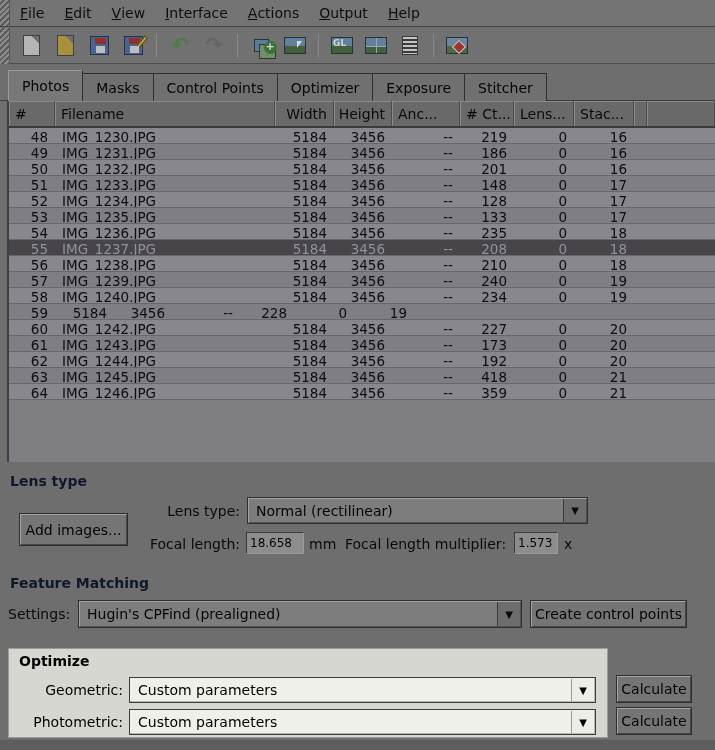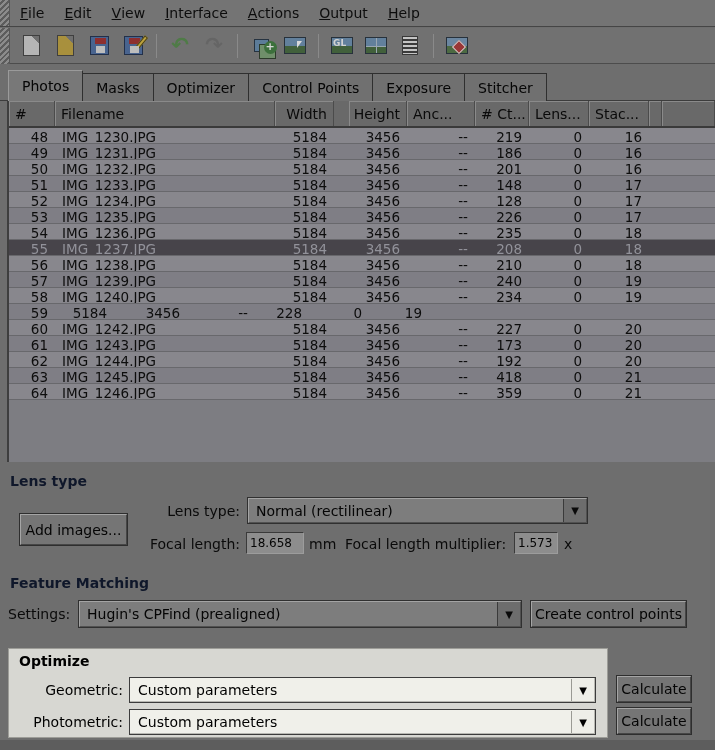--- a/index.html
+++ b/index.html
@@ -76,21 +76,21 @@
   .thead { display:flex; height:27px; background:#696969; border-bottom:2px solid #3a3a3a; }
   .th { display:flex; align-items:center; height:100%; border-right:1px solid #4b4b4b;
     box-shadow:inset 1px 1px 0 #8a8a8a; padding:0 6px; color:#0a0a0a; white-space:nowrap; overflow:hidden; }
   .trow { display:flex; height:16px; line-height:19px; font-size:13.5px; border-bottom:1px solid #68686c; }
   .trow.even { background:#88878d; }
   .trow.odd  { background:#7f7e85; }
   .trow.selected { background:#47444a; color:#92929a; }
   .td { height:100%; padding:0 7px; white-space:nowrap; overflow:hidden; }
   .num { text-align:right; }
   
-  .c0{width:46px;} .c1{width:220px;} .c2{width:59px;} .c3{width:58px;margin-left:15px;} .c4{width:68px;}
+  .c0{width:46px;} .c1{width:220px;} .c2{width:59px;} .c3{width:58px;} .c4{width:68px;}
   .c5{width:54px;} .c6{width:60px;} .c7{width:60px;} .c8{width:10px;} .c9{flex:1;}
   .th.c2,.th.c3{ justify-content:flex-end; }
   
   .hdr { position:absolute; font-weight:bold; color:#0f172a; }
   .lbl { position:absolute; color:#0a0a0a; }
   .lbl.r { text-align:right; }
   .btn { position:absolute; background:#757575; border:1px solid #2e2e2e;
     box-shadow:inset 1px 1px 0 rgba(255,255,255,.35), inset -1px -1px 0 rgba(0,0,0,.4);
     color:#050505; font-size:14px; display:flex; align-items:center; justify-content:center;
     font-family:inherit; }
@@ -177,22 +177,22 @@
       <div class="tsep"></div>
       <div class="tbtn">
         <span class="ic ic-pano"></span>
       </div>
     </div>
 </div>
 
 <div class="tabbar" id="tabbar">
     <div class="tab active">Photos</div>
     <div class="tab">Masks</div>
+    <div class="tab">Control Points</div>
     <div class="tab">Optimizer</div>
-    <div class="tab">Control Points</div>
     <div class="tab">Exposure</div>
     <div class="tab">Stitcher</div>
   </div>
 <div class="content-topline"></div>
 
 <div class="table-panel">
   <div class="thead" id="thead">
       <div class="th c0">#</div>
       <div class="th c1">Filename</div>
       <div class="th c2">Width</div>
@@ -259,21 +259,21 @@
         <div class="td c6 num">0</div>
         <div class="td c7 num">17</div>
         <div class="td c9"></div>
       </div>
       <div class="trow odd">
         <div class="td c0 num">53</div>
         <div class="td c1">IMG_1235.JPG</div>
         <div class="td c2 num">5184</div>
         <div class="td c3 num">3456</div>
         <div class="td c4 num">--</div>
-        <div class="td c5 num">226</div>
+        <div class="td c5 num">133</div>
         <div class="td c6 num">0</div>
         <div class="td c7 num">17</div>
         <div class="td c9"></div>
       </div>
       <div class="trow even">
         <div class="td c0 num">54</div>
         <div class="td c1">IMG_1236.JPG</div>
         <div class="td c2 num">5184</div>
         <div class="td c3 num">3456</div>
         <div class="td c4 num">--</div>

